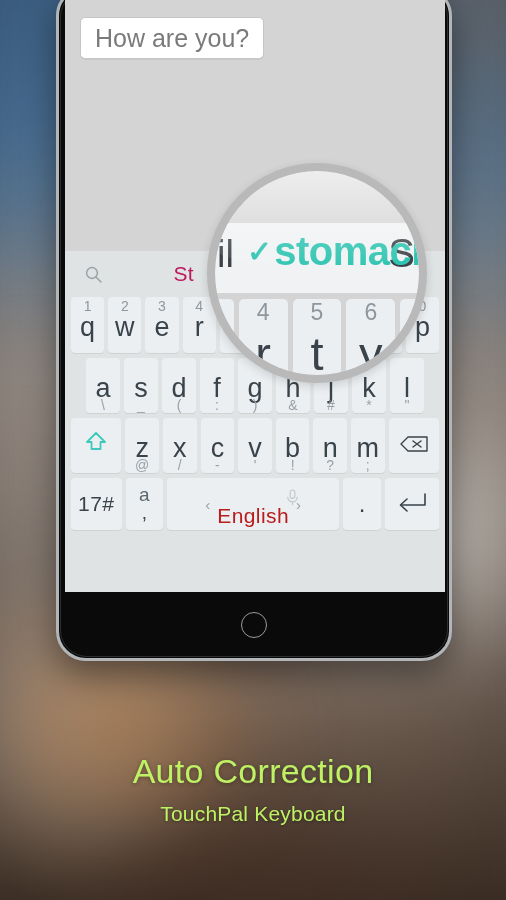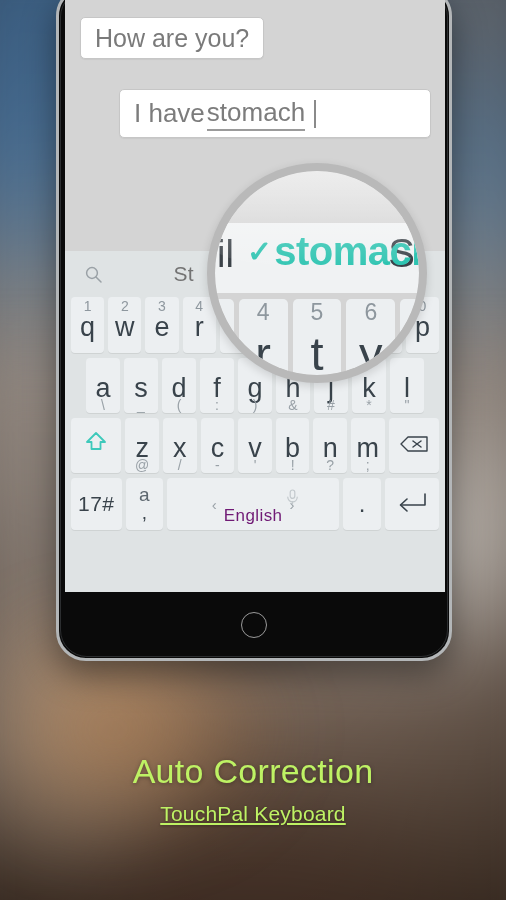--- a/index.html
+++ b/index.html
@@ -183,21 +183,21 @@
   }
   .suggest-words {
     flex: 1;
     display: flex;
     align-items: center;
     justify-content: space-around;
     padding: 0 8px;
   }
   .suggest-word {
     font-size: 21px;
-    color: #737373;
+    color: #be185d;
     letter-spacing: 0.2px;
   }
 
   .key-row {
     display: flex;
     gap: 4px;
     padding: 0 3px;
     margin-bottom: 5px;
   }
   .row-1 { height: 56px; }
@@ -240,22 +240,22 @@
   .key-alpha-stack .bot { color: #39434b; font-size: 19px; line-height: 19px; }
 
   .key-shift, .key-backspace { flex: 1.5; }
   .key-sym { flex: 1.35; font-size: 21px; letter-spacing: 0.5px; }
   .key-comma { flex: 1.0; }
   .key-space { flex: 4.6; position: relative; }
   .key-period { flex: 1.0; font-size: 24px; }
   .key-enter { flex: 1.45; }
 
   .space-label {
-    font-size: 17px;
-    color: #701a75;
+    font-size: 21px;
+    color: #b91c1c;
     letter-spacing: 0.4px;
     margin-top: 24px;
   }
   .space-arrow { color: #99a1a7; font-size: 15px; padding: 0 7px; }
   .mic-icon {
     position: absolute;
     top: 4px;
     right: 40px;
     color: #c3c9cd;
   }
@@ -373,21 +373,20 @@
     font-size: 34px;
     font-weight: normal;
     letter-spacing: 0.3px;
     text-shadow: 0 1px 4px rgba(0,0,0,0.35);
     margin-bottom: 11px;
   }
   .caption-sub {
     font-size: 21px;
     letter-spacing: 0.2px;
     text-shadow: 0 1px 3px rgba(0,0,0,0.35);
-    text-decoration: underline;
   }
 </style>
 </head>
 <body>
 
 <div class="screen">
 
   <div class="bg-layer">
     <div class="bg-sky"></div>
     <div class="bg-ground"></div>
@@ -398,25 +397,20 @@
   <div class="phone">
     <div class="phone-inner-edge"></div>
 
     <div class="phone-display">
 
       <div class="chat-area">
         <div class="bubble bubble-received">
           <span>How are you?</span>
         </div>
 
-        <div class="bubble bubble-compose">
-          <span class="compose-plain">I have </span>
-            <span class="compose-corrected">stomach</span>
-            <span class="caret"></span>
-        </div>
       </div>
 
       <div class="keyboard">
 
         <div class="suggest-bar">
           <span class="suggest-icon">
             <svg width="19" height="19" viewBox="0 0 19 19" fill="none" stroke="currentColor" stroke-width="1.5">
               <circle cx="8" cy="8" r="5.4"></circle>
               <line x1="12" y1="12" x2="17" y2="17" stroke-linecap="round"></line>
             </svg>

